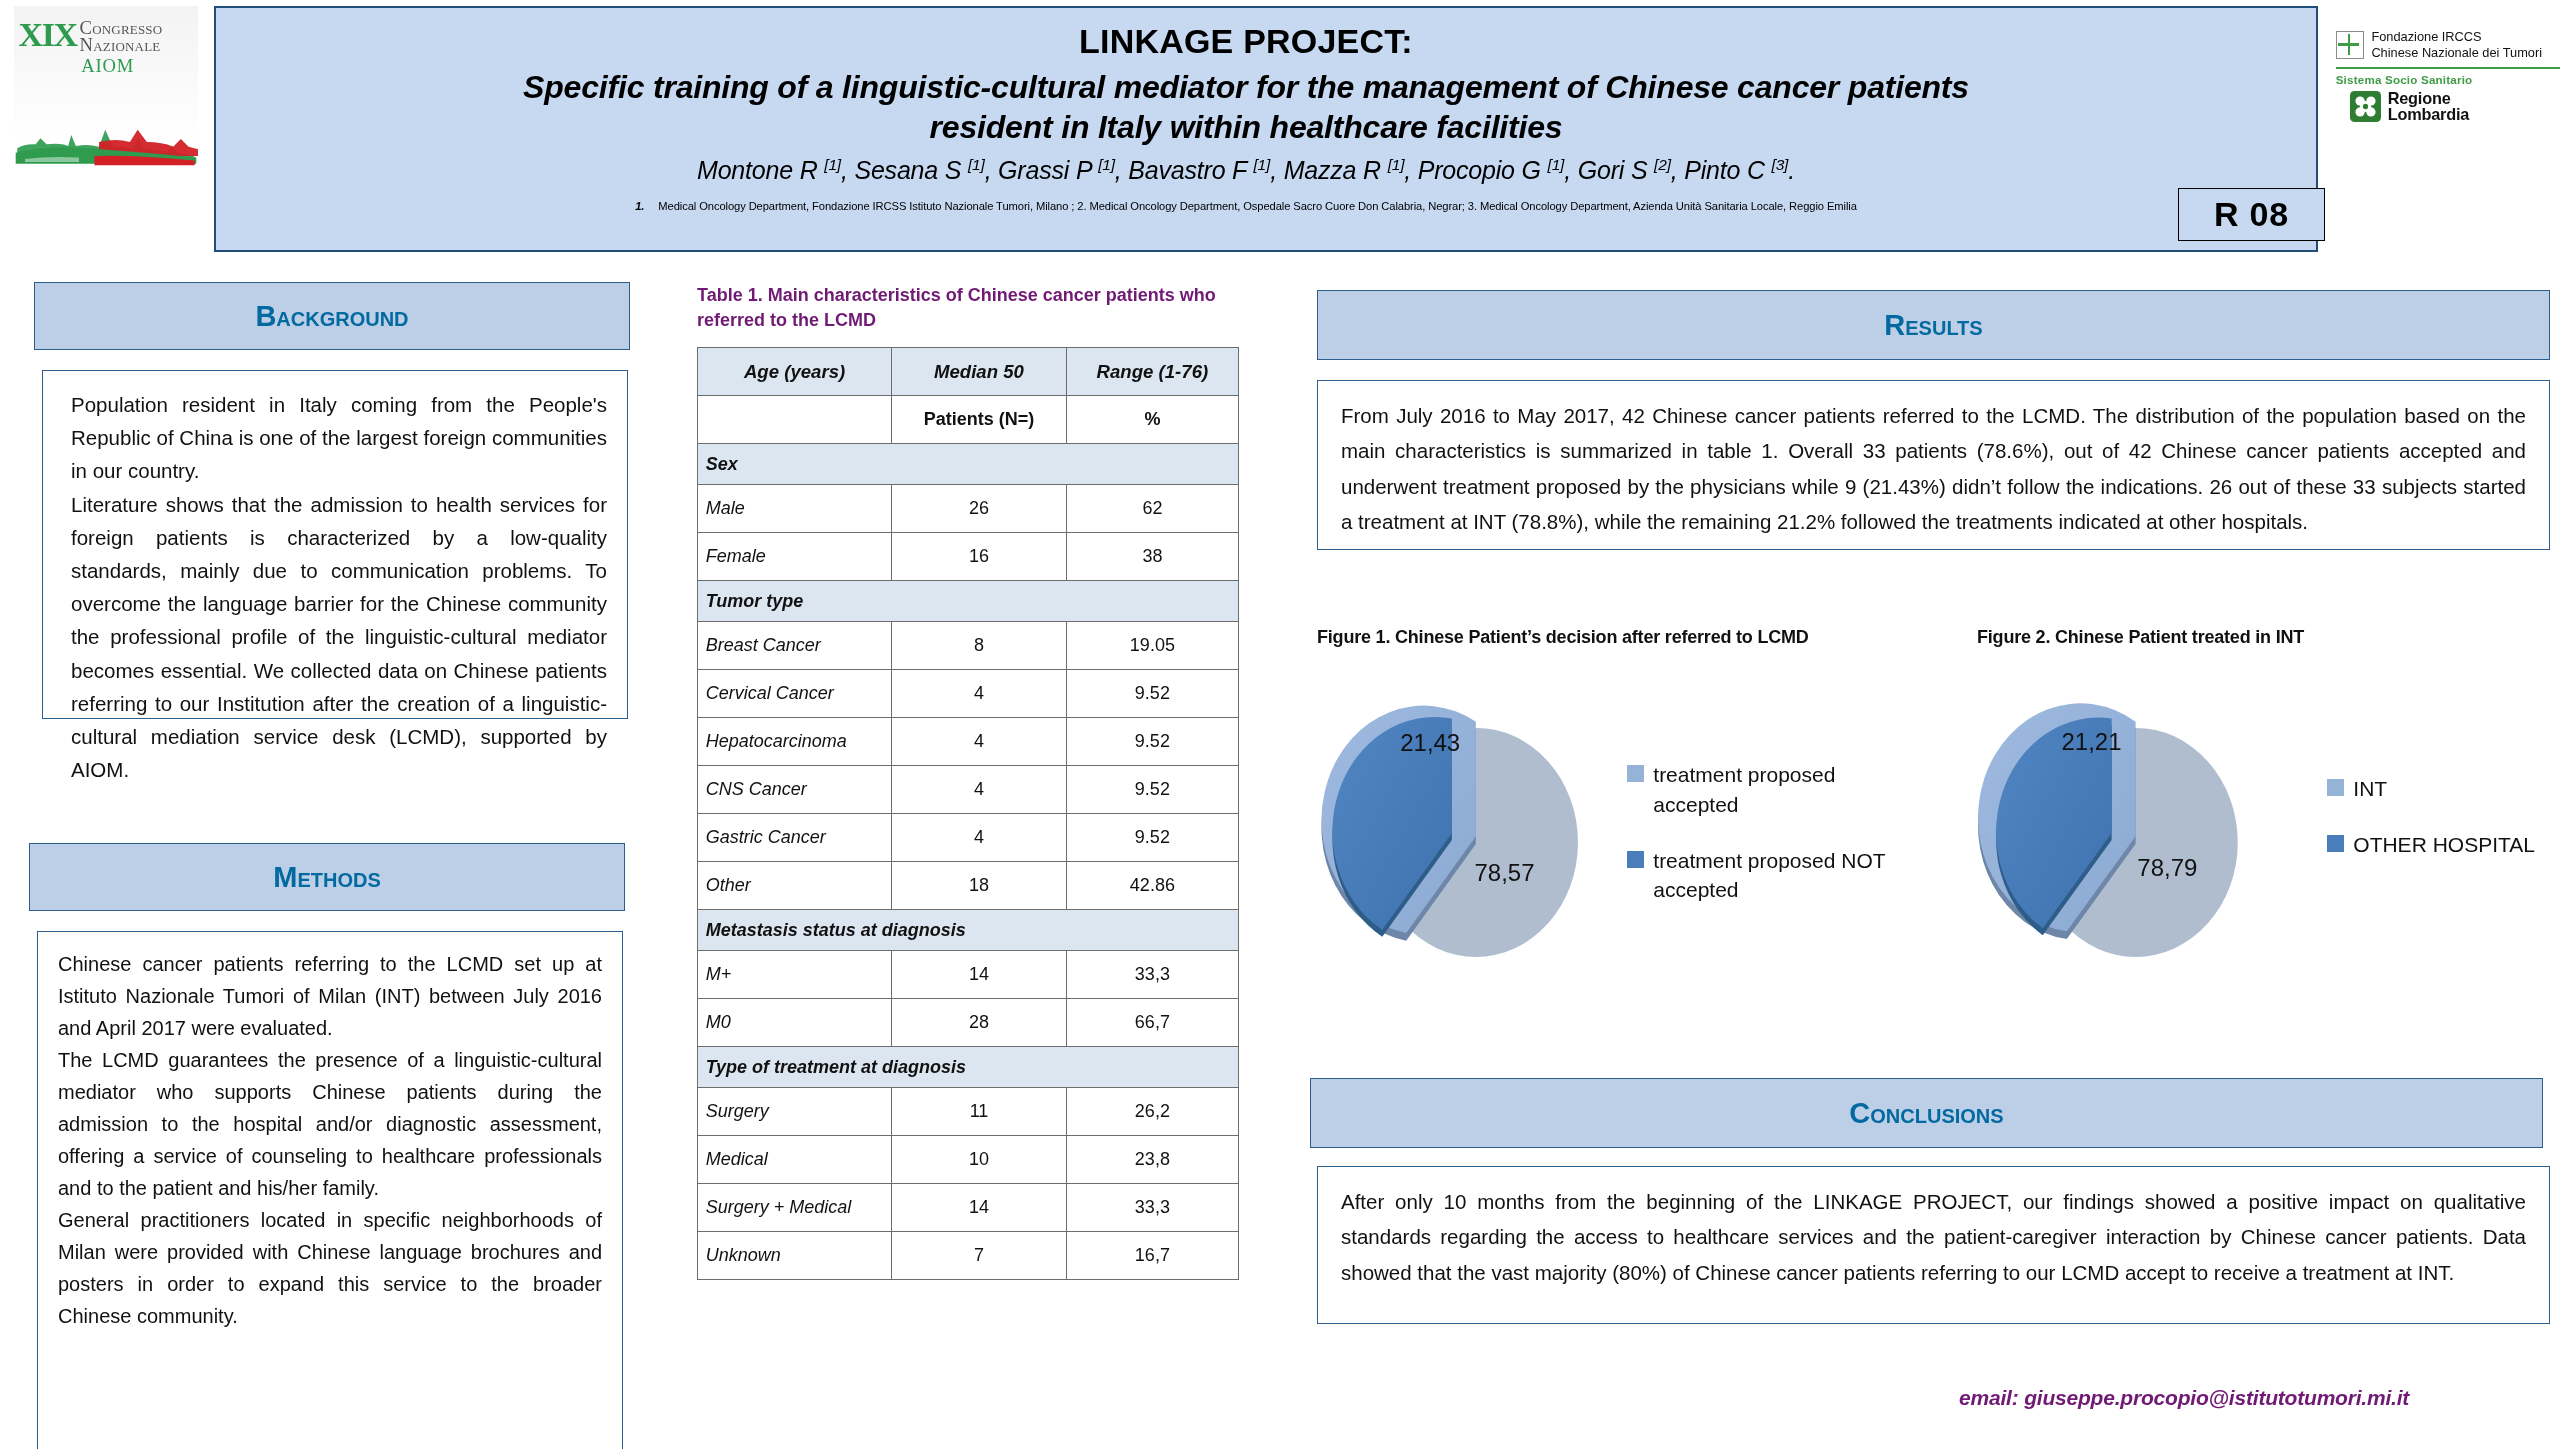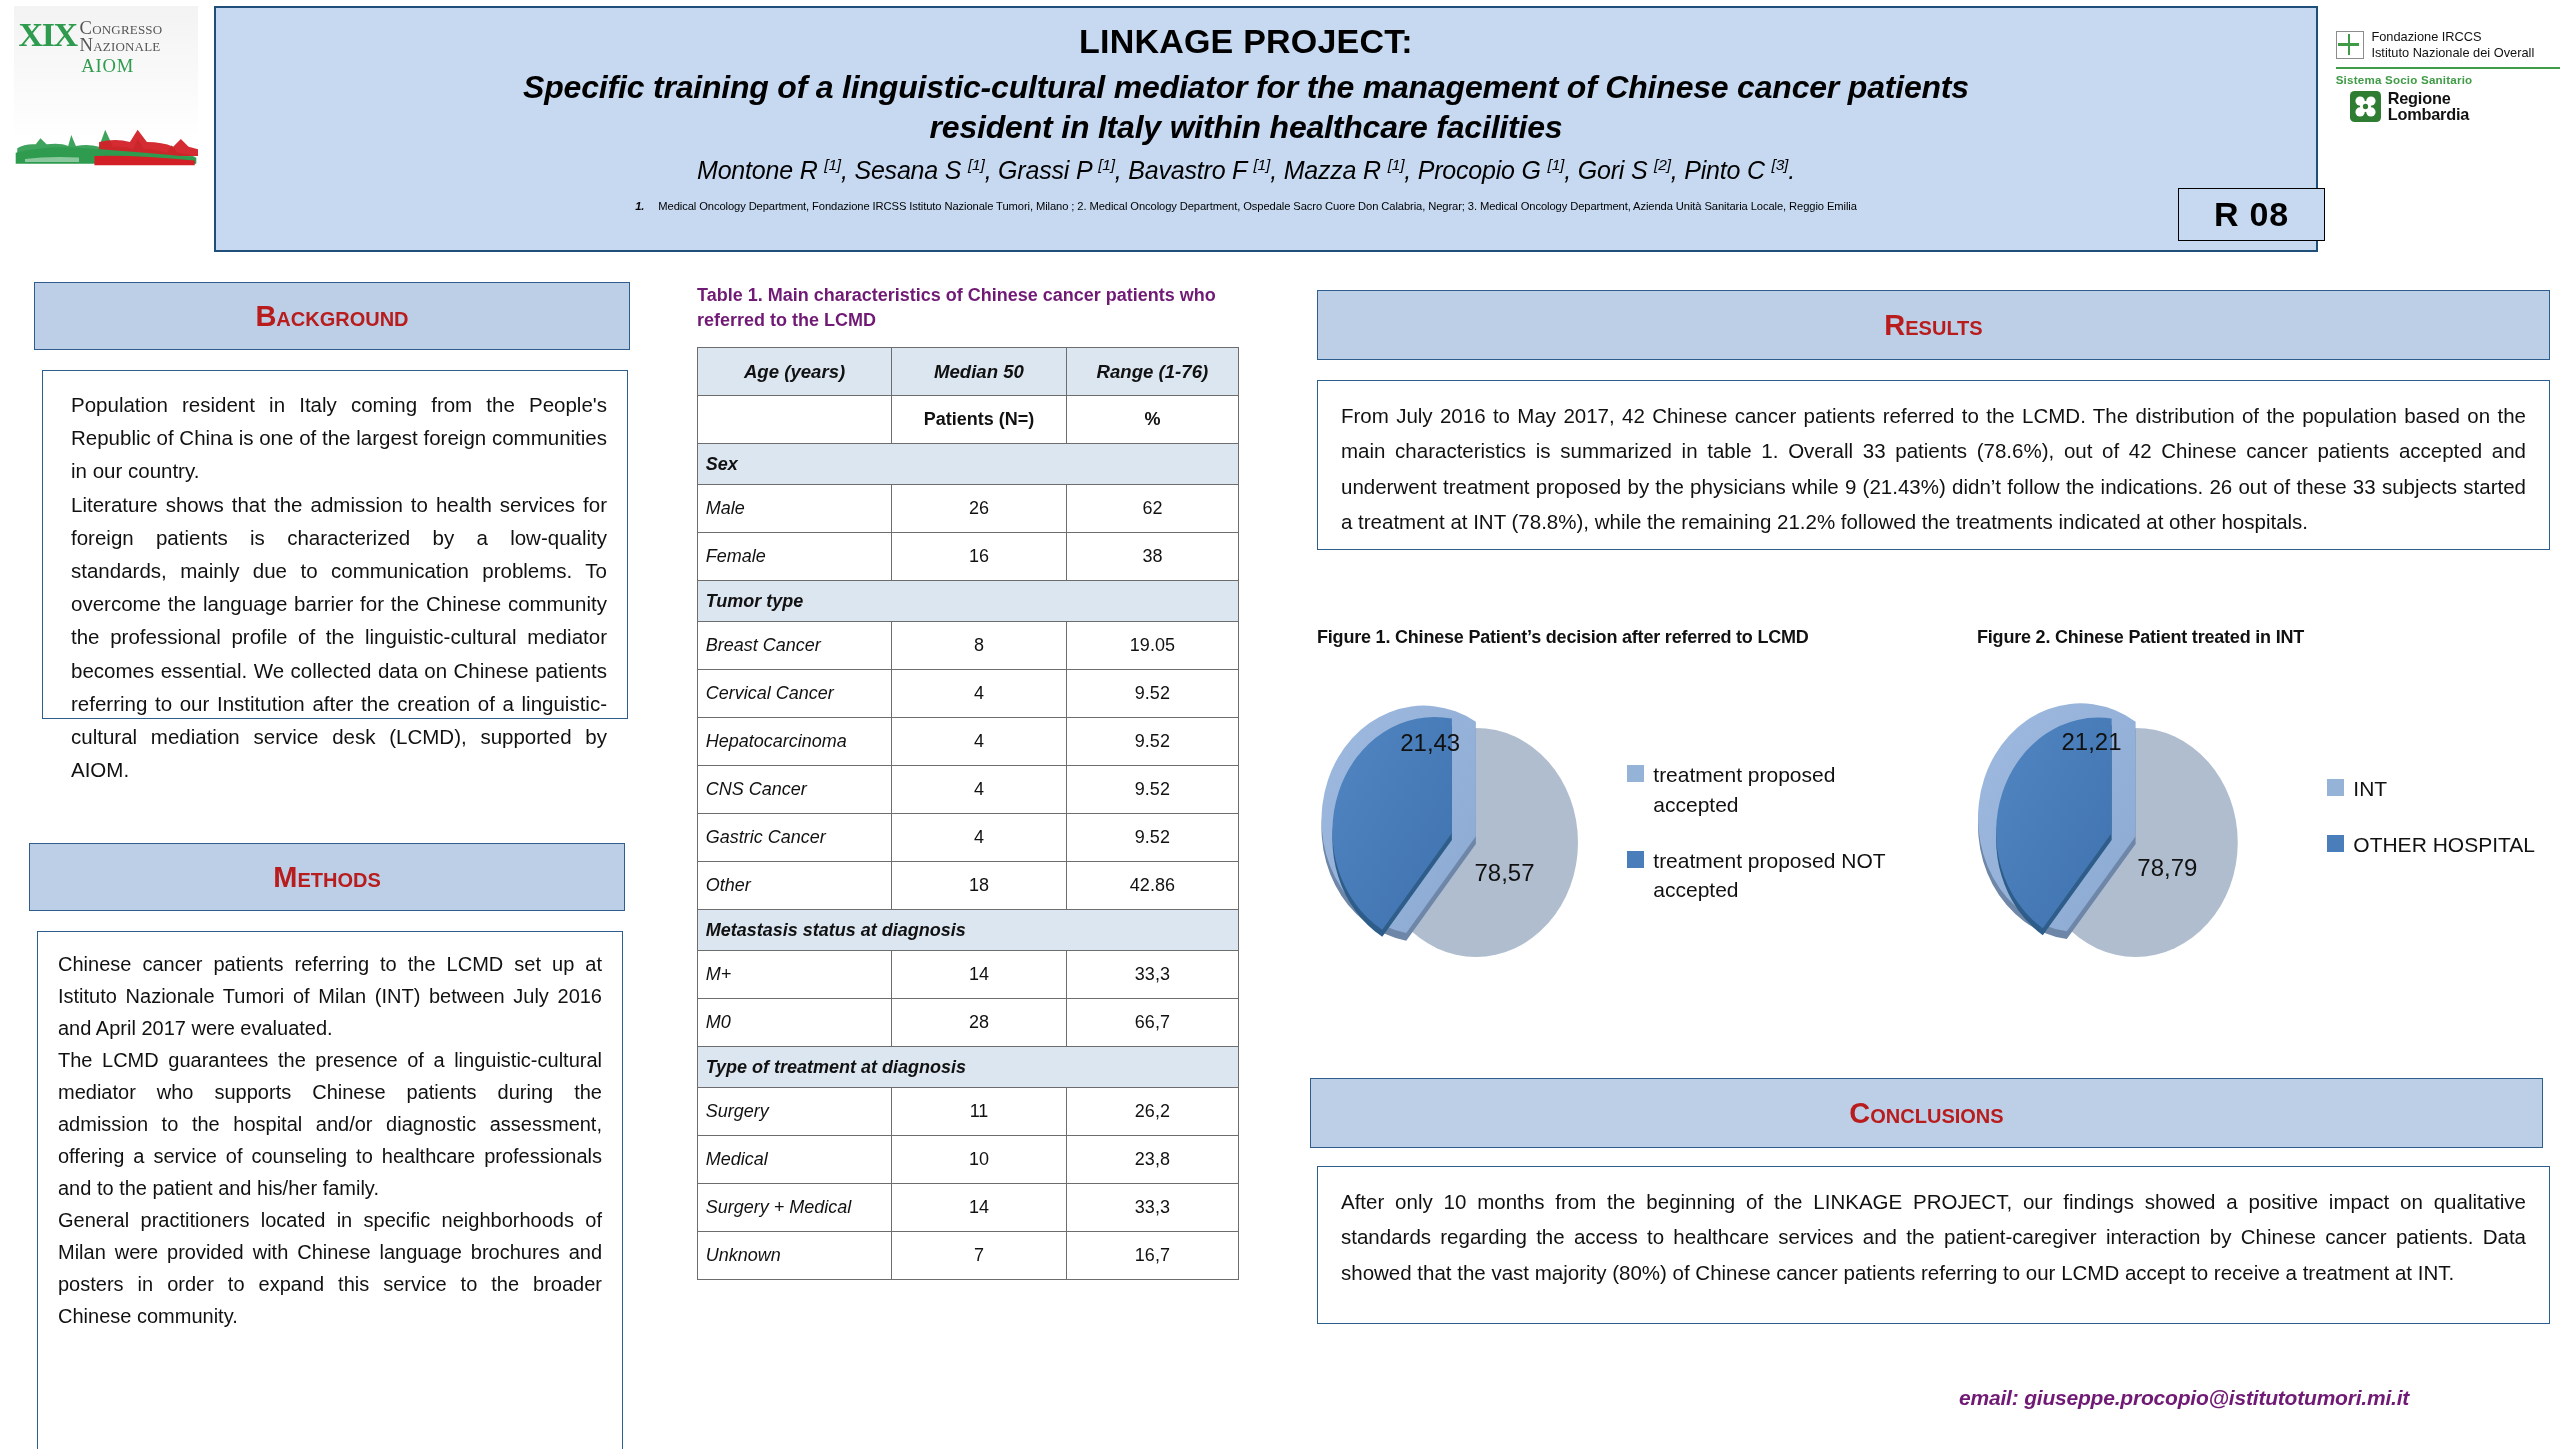--- a/index.html
+++ b/index.html
@@ -129,21 +129,21 @@
     display:flex; align-items:center; justify-content:center;
     font-size: 34px; font-weight: bold; letter-spacing:0.8px;
   }
 
   
   .sec-head {
     background:#BDCFE7;
     border: 1.5px solid #2E5E8E;
     box-sizing:border-box;
     display:flex; align-items:center; justify-content:center;
-    font-weight:bold; color:#b91c1c;
+    font-weight:bold; color:#0369a1;
     font-variant: small-caps;
     position:absolute;
   }
   .sec-body {
     background:#fff;
     border:0.8px solid #2E5E8E;
     box-sizing:border-box;
     position:absolute;
     text-align:justify;
     color:#111;
@@ -244,21 +244,21 @@
       <span class="num">1.</span><span>Medical Oncology Department, Fondazione IRCSS Istituto Nazionale Tumori, Milano ; 2. Medical Oncology Department, Ospedale Sacro Cuore Don Calabria, Negrar; 3. Medical Oncology Department, Azienda Unità Sanitaria Locale, Reggio Emilia</span>
     </div>
   </div>
 </div>
 
 <div id="right-logos">
   <div class="irccs-row">
     <span class="irccs-mark"></span>
     <span class="irccs-txt">
       <span>Fondazione IRCCS</span><br>
-      <span>Istituto Nazionale dei Overall</span>
+      <span>Chinese Nazionale dei Tumori</span>
     </span>
   </div>
   <div class="green-rule"></div>
   <div class="sss">Sistema Socio Sanitario</div>
   <div class="rl-row">
     <span class="rl-mark">
       <svg width="31" height="31" viewBox="0 0 40 40">
           <g fill="#ffffff">
         <circle cx="13" cy="13" r="6"></circle>
             <circle cx="27" cy="13" r="6"></circle>

